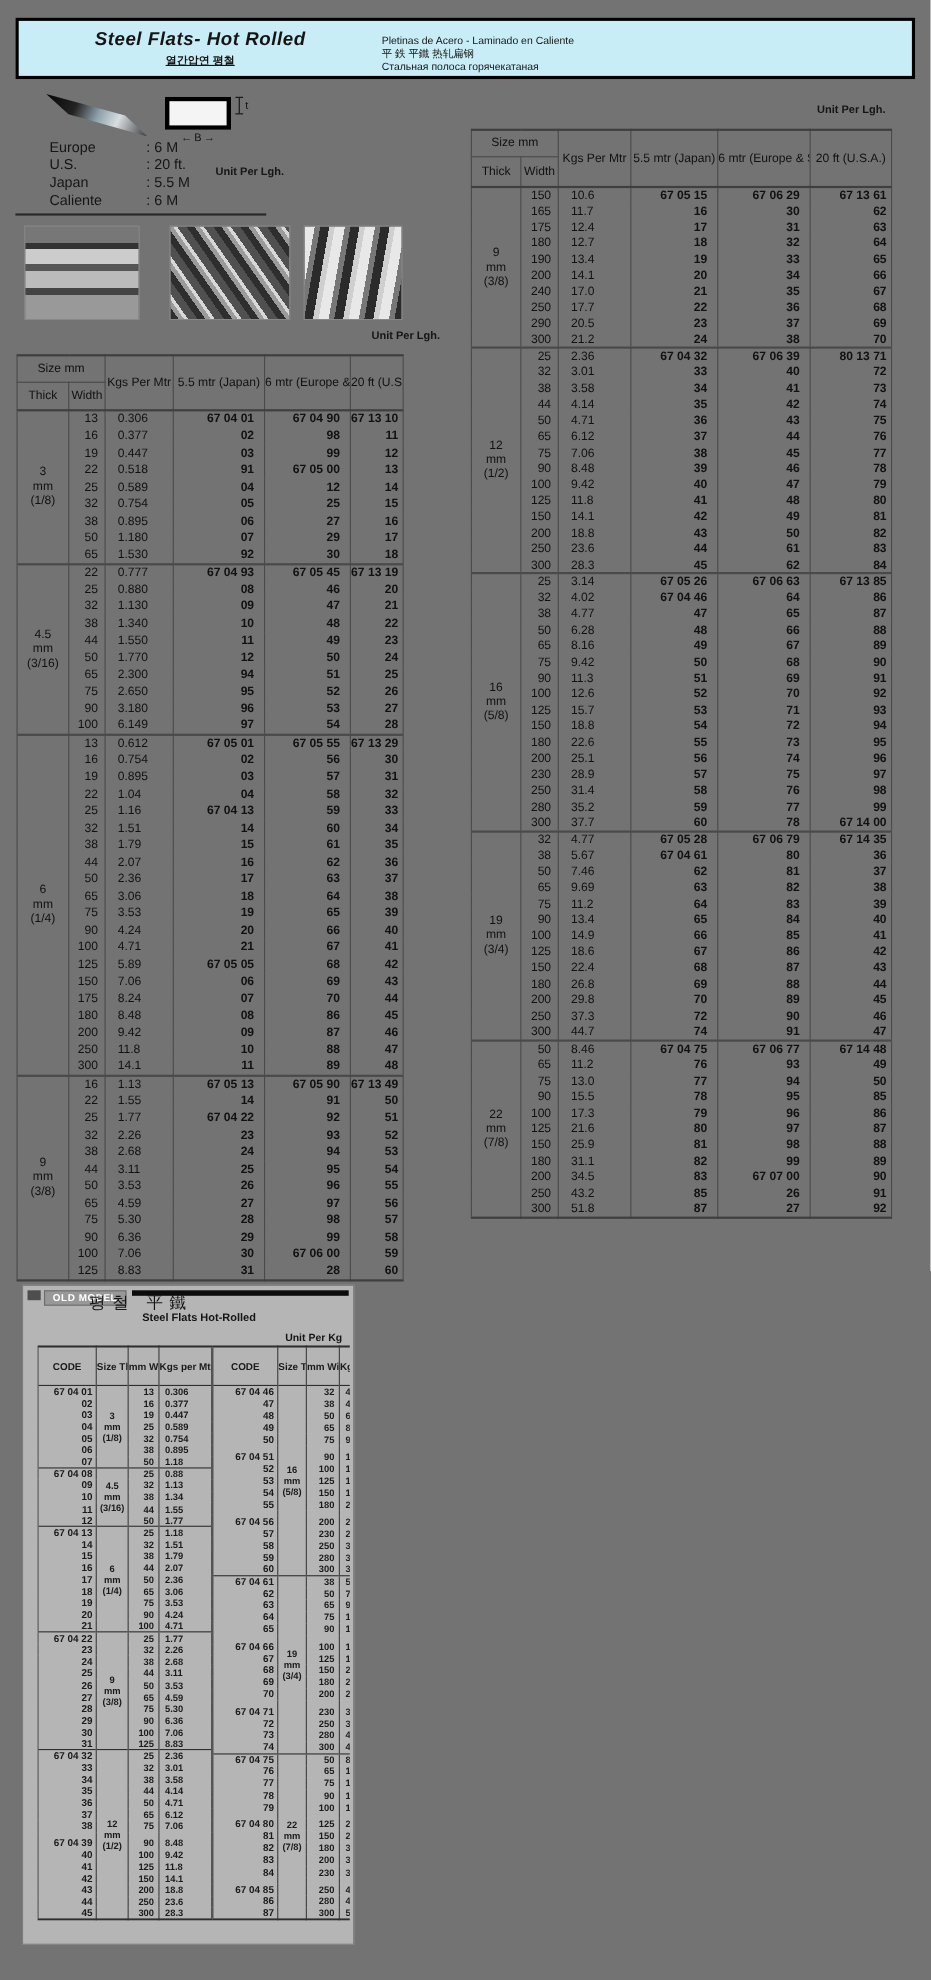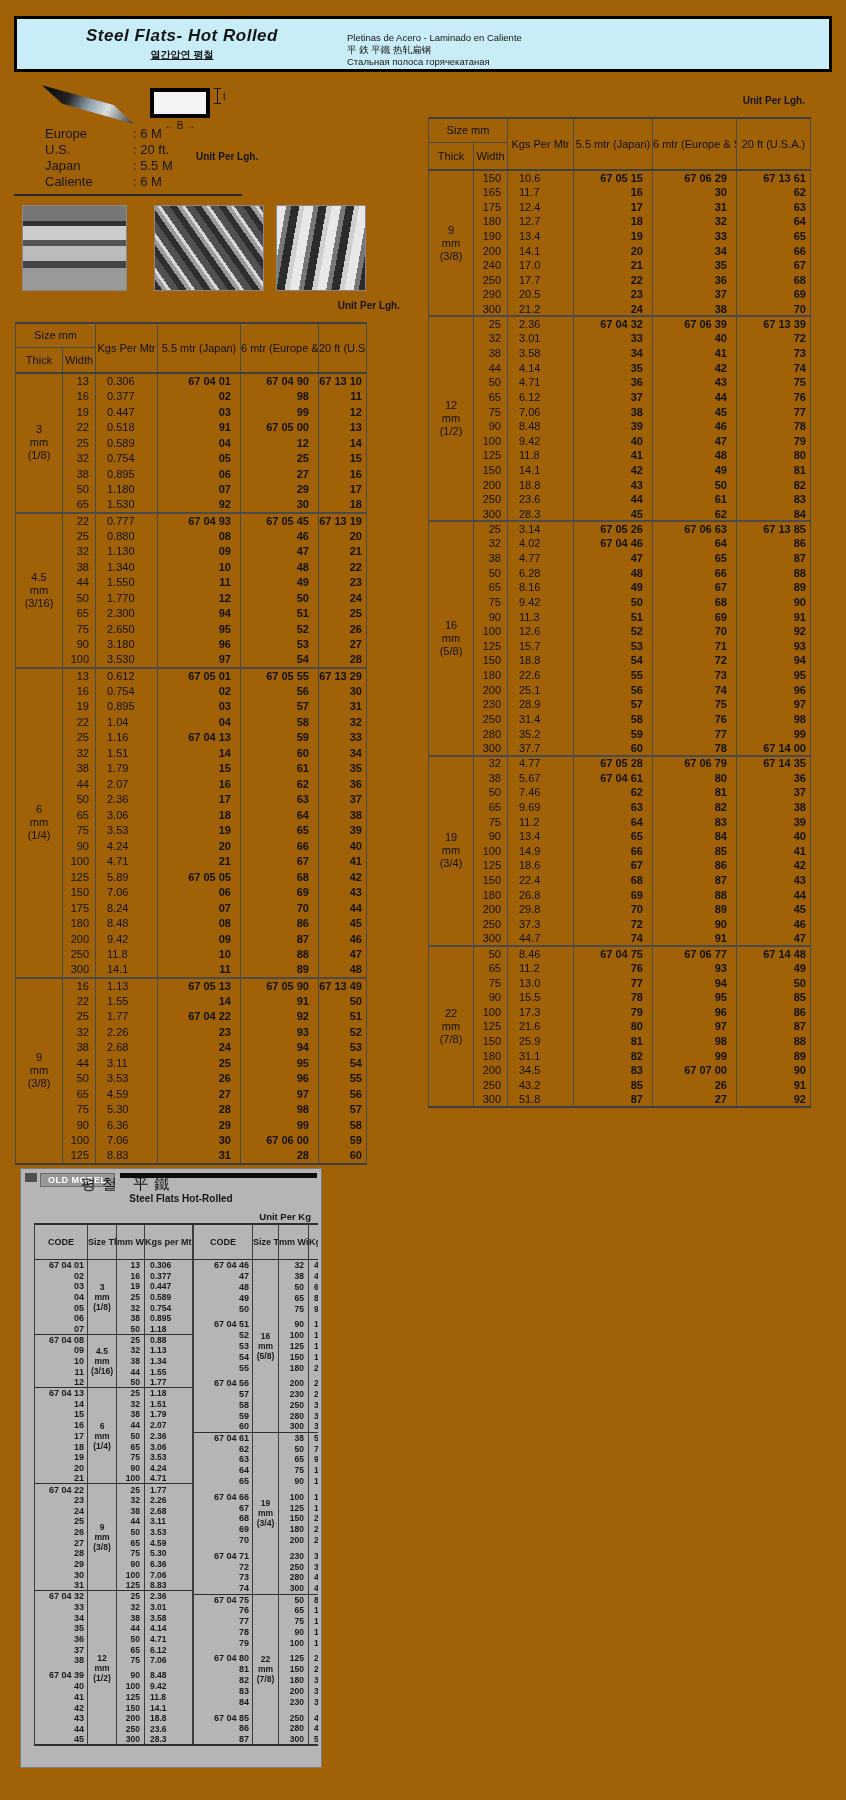--- a/index.html
+++ b/index.html
@@ -1,16 +1,16 @@
 <!DOCTYPE html>
 <html><head>
 <meta charset="utf-8">
 <style>
   html,body{margin:0;padding:0;background:#fff;}
-  .page{position:relative;width:846px;height:1800px;background:#a16207;
+  .page{position:relative;width:846px;height:1800px;background:#737373;
         font-family:"Liberation Sans",sans-serif;color:#151515;overflow:hidden;}
   .abs{position:absolute;}
 
   
   .banner{left:14px;top:16px;width:812px;height:50px;background:#c9edf6;
           border:3px solid #000;display:flex;align-items:center;}
   .banner-left{width:330px;text-align:center;}
   .banner-title{font-size:17px;font-weight:bold;font-style:italic;letter-spacing:.5px;}
   .banner-title-ko{font-size:10px;font-weight:bold;text-decoration:underline;margin-top:2px;}
   .banner-right{font-size:9.5px;line-height:12px;margin-top:12px;}
@@ -313,21 +313,21 @@
         </tr>
         <tr>
           <td class="c-w">90</td>
           <td class="c-kg">3.180</td>
           <td class="c-code">96</td>
           <td class="c-code">53</td>
           <td class="c-code c-usa">27</td>
         </tr>
         <tr>
           <td class="c-w">100</td>
-          <td class="c-kg">3.530</td>
+          <td class="c-kg">6.149</td>
           <td class="c-code">97</td>
           <td class="c-code">54</td>
           <td class="c-code c-usa">28</td>
         </tr>
       </tbody>
       <tbody>
         <tr>
           <td class="c-thick" rowspan="20">
             <div>6</div>
             <div>mm</div>
@@ -673,21 +673,21 @@
         <tr>
           <td class="c-thick" rowspan="14">
             <div>12</div>
             <div>mm</div>
             <div>(1/2)</div>
           </td>
           <td class="c-w">25</td>
           <td class="c-kg">2.36</td>
           <td class="c-code">67 04 32</td>
           <td class="c-code">67 06 39</td>
-          <td class="c-code c-usa">67 13 39</td>
+          <td class="c-code c-usa">80 13 71</td>
         </tr>
         <tr>
           <td class="c-w">32</td>
           <td class="c-kg">3.01</td>
           <td class="c-code">33</td>
           <td class="c-code">40</td>
           <td class="c-code c-usa">72</td>
         </tr>
         <tr>
           <td class="c-w">38</td>

